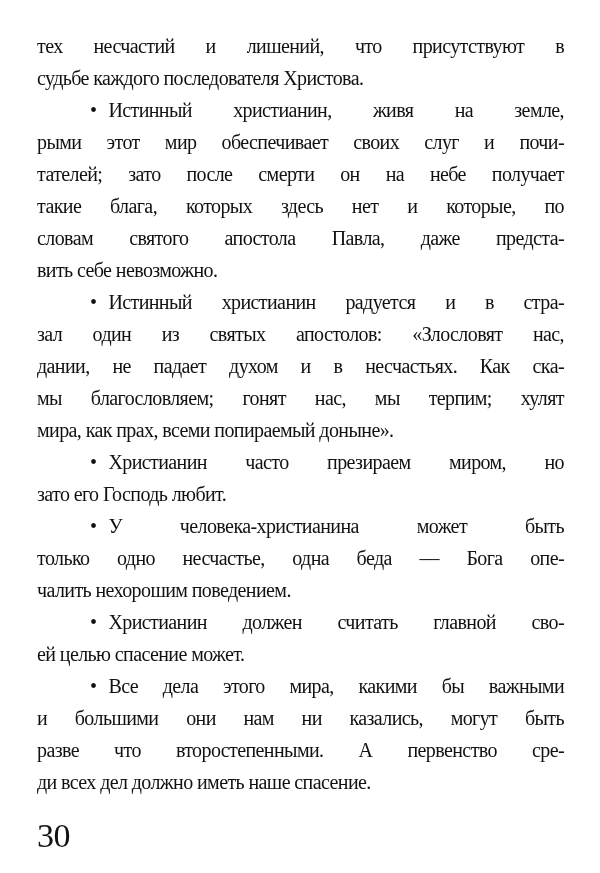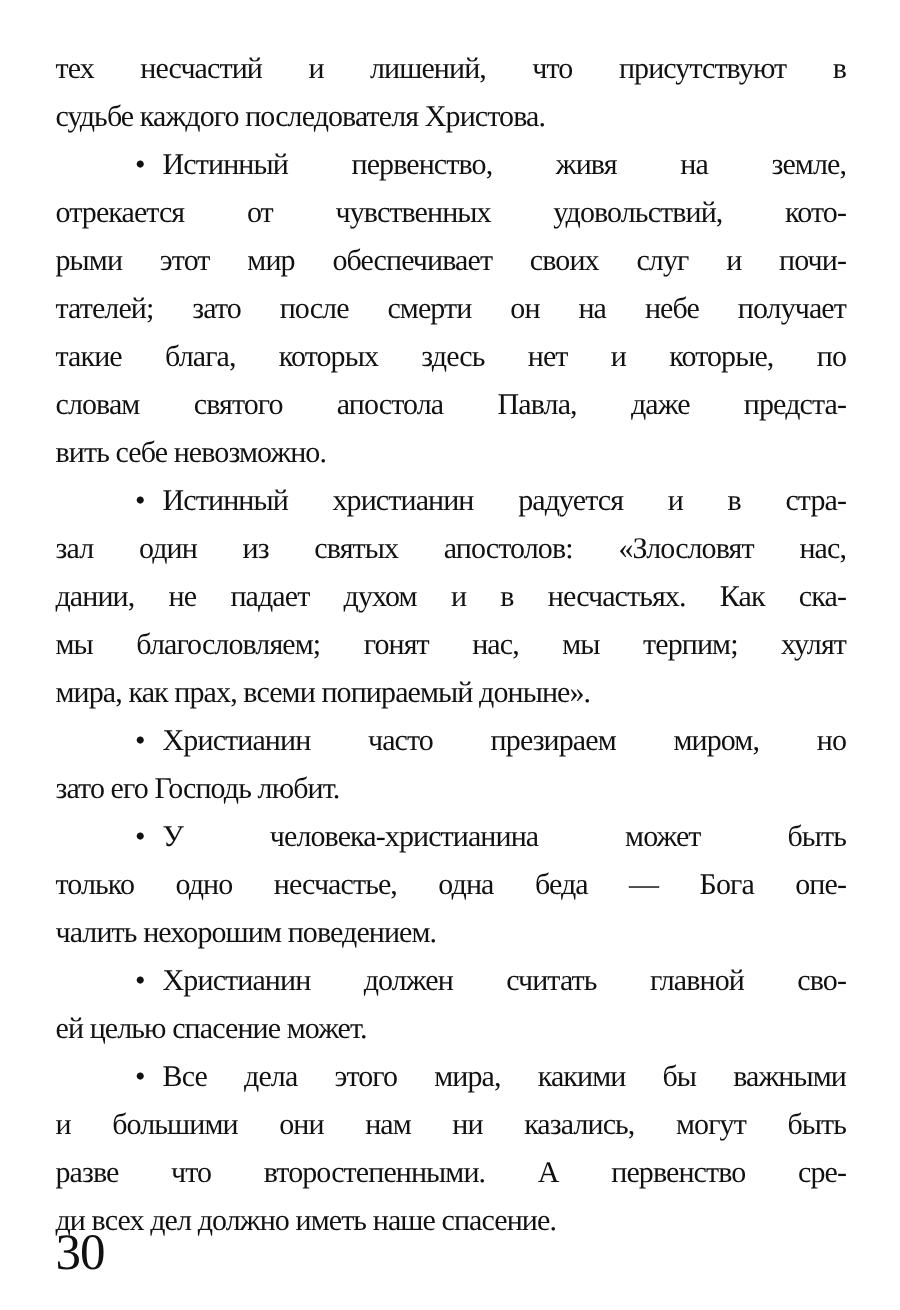--- a/index.html
+++ b/index.html
@@ -55,22 +55,21 @@
 <body>
 
 <div class="page">
 
   <div class="paragraph">
     <span class="line">тех несчастий и лишений, что присутствуют в</span>
     <span class="line last">судьбе каждого последователя Христова.</span>
   </div>
 
   <div class="paragraph">
-    <span class="line indent"><span class="bullet">•</span><span>Истинный первенство, живя на земле,</span></span>
-    <span class="line">отрекается от чувственных удовольствий, кото-</span>
+    <span class="line indent"><span class="bullet">•</span><span>Истинный христианин, живя на земле,</span></span>
     <span class="line">рыми этот мир обеспечивает своих слуг и почи-</span>
     <span class="line">тателей; зато после смерти он на небе получает</span>
     <span class="line">такие блага, которых здесь нет и которые, по</span>
     <span class="line">словам святого апостола Павла, даже предста-</span>
     <span class="line last">вить себе невозможно.</span>
   </div>
 
   <div class="paragraph">
     <span class="line indent"><span class="bullet">•</span><span>Истинный христианин радуется и в стра-</span></span>
     <span class="line">зал один из святых апостолов: «Злословят нас,</span>

